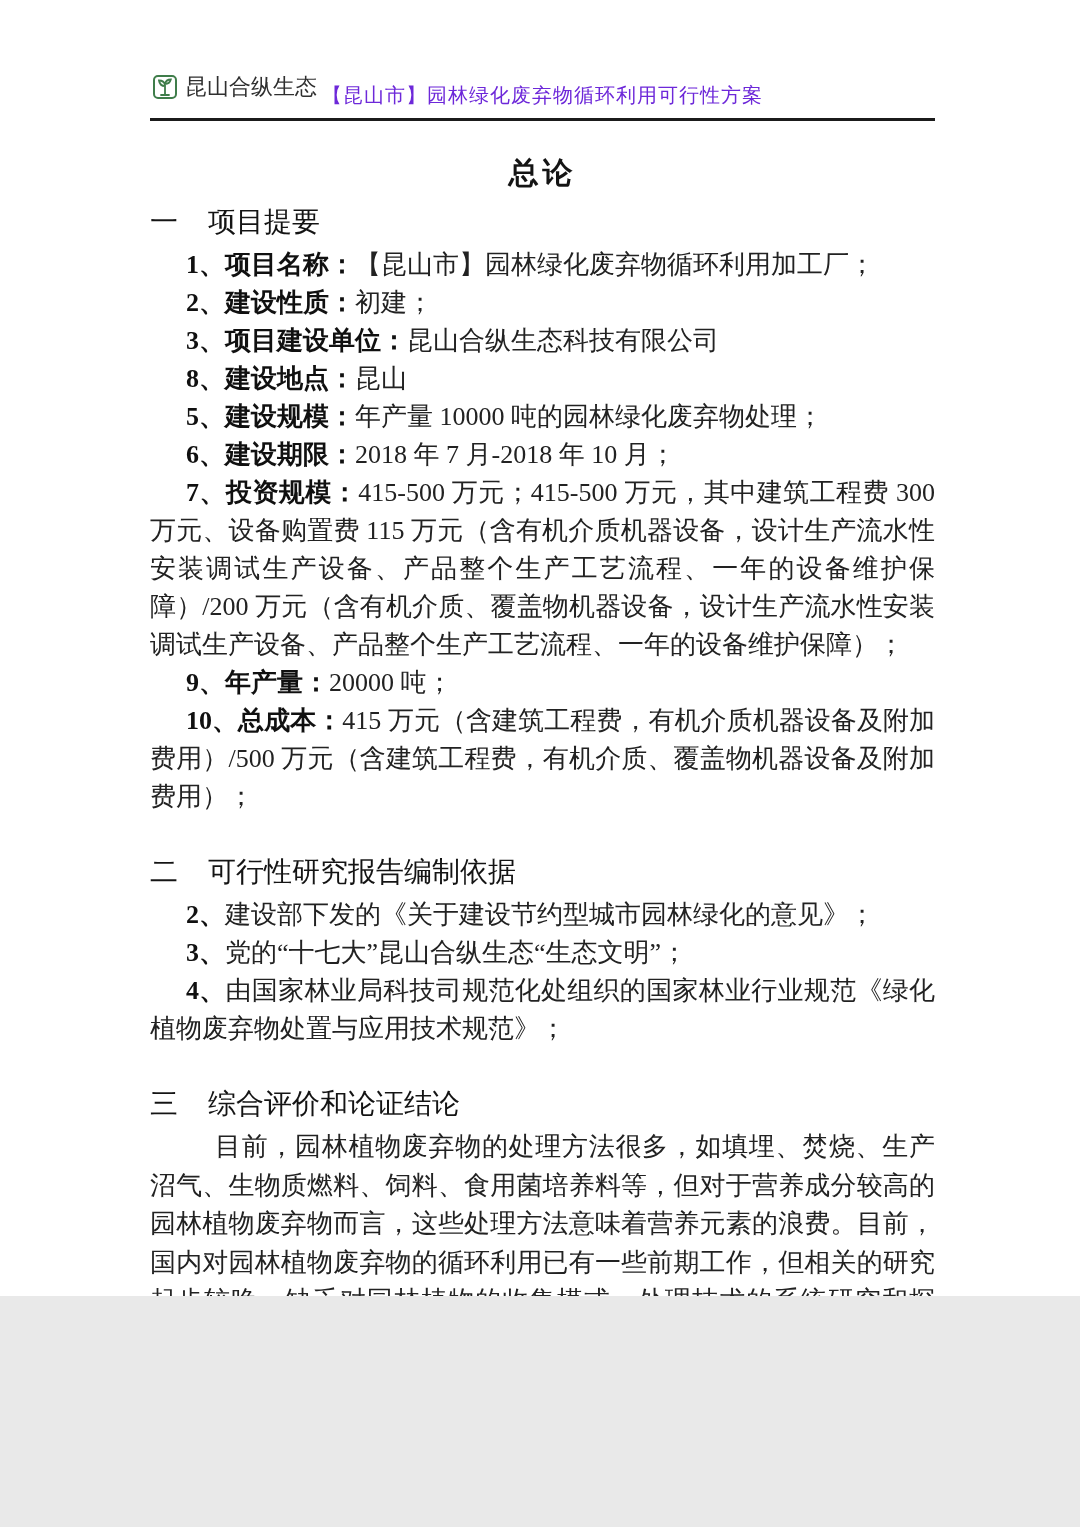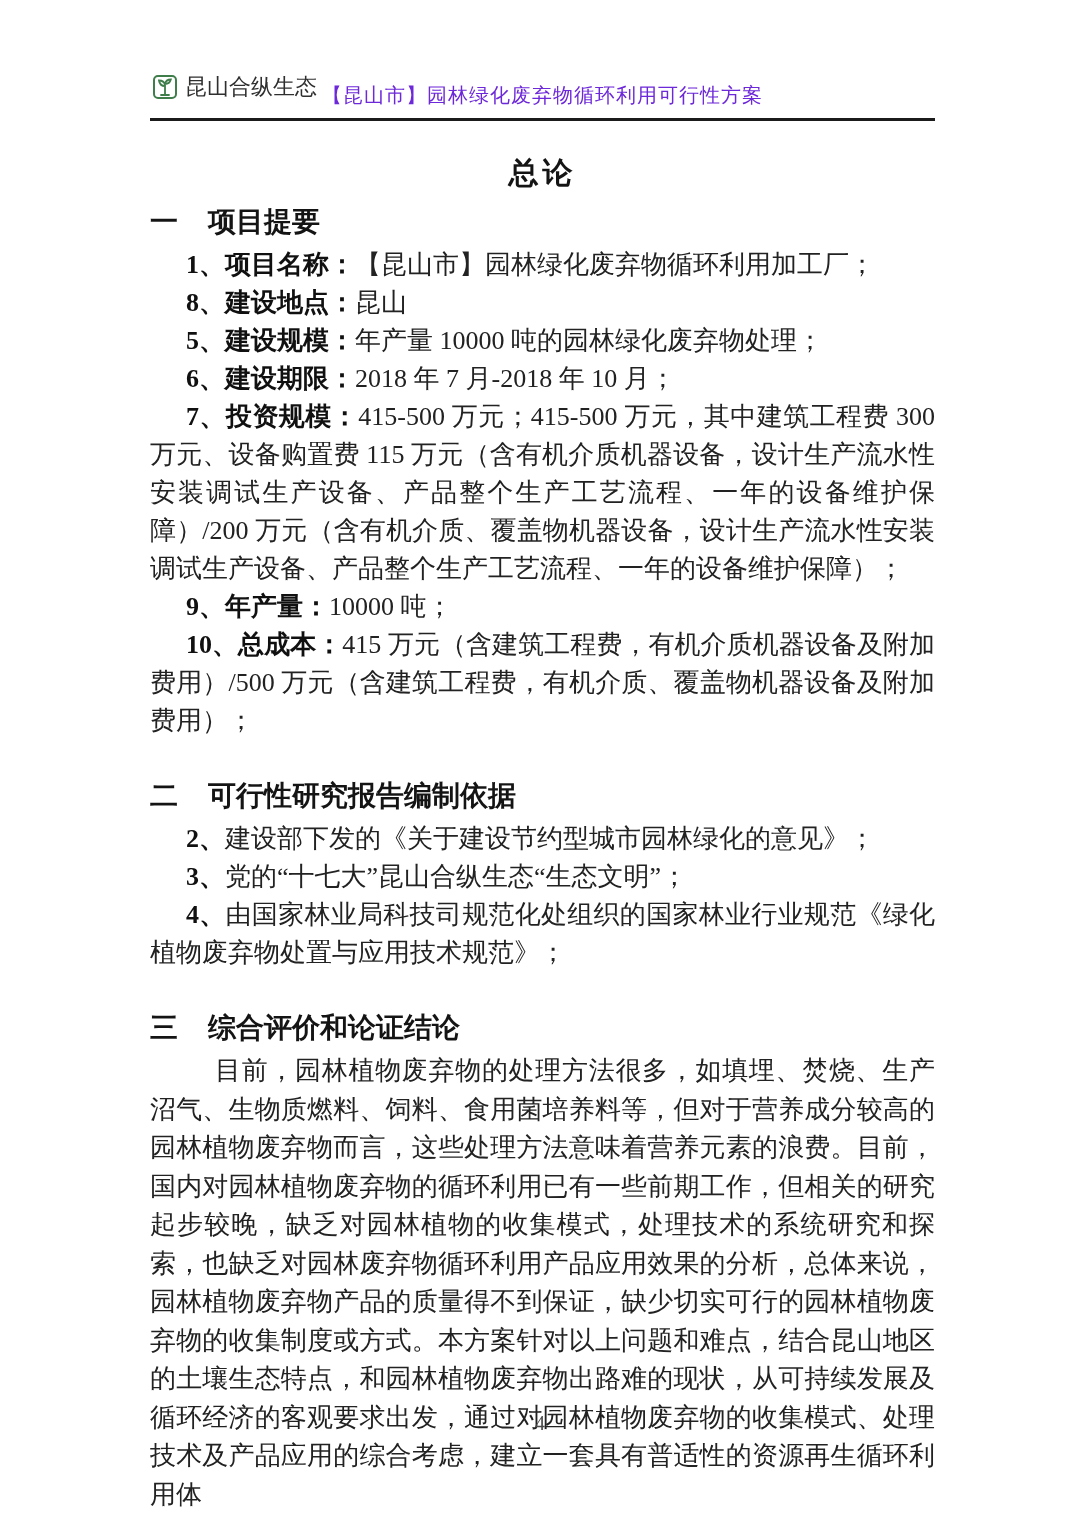--- a/index.html
+++ b/index.html
@@ -1,19 +1,19 @@
 <!DOCTYPE html>
 <html><head>
 <meta charset="utf-8">
 <style>
   html, body { margin: 0; padding: 0; background: #e9e9e9; }
   .page {
     position: relative;
     width: 1080px;
-    height: 1527px;
+    height: 1296px;
     margin: 0 auto;
     background: #ffffff;
     box-sizing: border-box;
     padding: 70px 145px 0 150px;
     font-family: "Liberation Serif", "DejaVu Serif", serif;
     color: #1f1f1f;
     overflow: hidden;
   }
   .header { position: relative; height: 40px; }
   .logo {
@@ -26,21 +26,21 @@
     text-align: center; font-size: 20px; color: #6d28d9;
     padding-top: 12px; letter-spacing: 1px;
   }
   .header-rule { border: none; border-top: 3px solid #1b1b1b; margin: 8px 0 0 0; }
   .page-title {
     text-align: center; font-size: 30px; font-weight: 700;
     letter-spacing: 4px; margin: 32px 0 8px 0; color: #141414;
   }
   .section { margin: 0; }
   .section-heading {
-    font-size: 28px; font-weight: 700; color: #141414;
+    font-size: 28px; font-weight: 400; color: #141414;
     margin: 0 0 4px 0; line-height: 40px;
   }
   .section-heading .sec-num { display: inline-block; margin-right: 30px; }
   .sec-gap { margin-top: 36px; }
   .item {
     font-size: 26px; line-height: 38px; margin: 0;
     text-indent: 36px; text-align: justify; color: #222222;
   }
   .item .lbl { font-weight: 700; color: #101010; }
   .para {
@@ -71,25 +71,27 @@
   </div>
   <hr class="header-rule">
 
   <div class="page-title">总论</div>
 
   <div class="section">
     <div class="section-heading">
       <span class="sec-num">一</span><span>项目提要</span>
     </div>
     <p class="item"><b class="lbl">1、项目名称：</b><span>【昆山市】园林绿化废弃物循环利用加工厂；</span></p>
+    <p class="item"><b class="lbl">2、建设性质：</b><span>初建；</span></p>
+    <p class="item"><b class="lbl">3、项目建设单位：</b><span>昆山合纵生态科技有限公司</span></p>
     <p class="item"><b class="lbl">8、建设地点：</b><span>昆山</span></p>
     <p class="item"><b class="lbl">5、建设规模：</b><span>年产量 10000 吨的园林绿化废弃物处理；</span></p>
     <p class="item"><b class="lbl">6、建设期限：</b><span>2018 年 7 月-2018 年 10 月；</span></p>
     <p class="item"><b class="lbl">7、投资规模：</b><span>415-500 万元；415-500 万元，其中建筑工程费 300 万元、设备购置费 115 万元（含有机介质机器设备，设计生产流水性安装调试生产设备、产品整个生产工艺流程、一年的设备维护保障）/200 万元（含有机介质、覆盖物机器设备，设计生产流水性安装调试生产设备、产品整个生产工艺流程、一年的设备维护保障）；</span></p>
-    <p class="item"><b class="lbl">9、年产量：</b><span>10000 吨；</span></p>
+    <p class="item"><b class="lbl">9、年产量：</b><span>20000 吨；</span></p>
     <p class="item"><b class="lbl">10、总成本：</b><span>415 万元（含建筑工程费，有机介质机器设备及附加费用）/500 万元（含建筑工程费，有机介质、覆盖物机器设备及附加费用）；</span></p>
   </div>
 
   <div class="section sec-gap">
     <div class="section-heading">
       <span class="sec-num">二</span><span>可行性研究报告编制依据</span>
     </div>
     <p class="item"><b class="lbl">2、</b><span>建设部下发的《关于建设节约型城市园林绿化的意见》；</span></p>
     <p class="item"><b class="lbl">3、</b><span>党的“十七大”昆山合纵生态“生态文明”；</span></p>
     <p class="item"><b class="lbl">4、</b><span>由国家林业局科技司规范化处组织的国家林业行业规范《绿化植物废弃物处置与应用技术规范》；</span></p>

